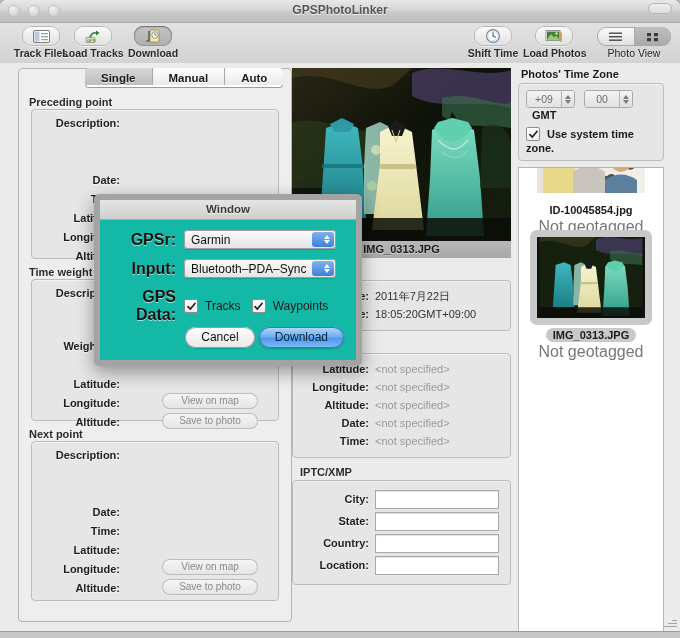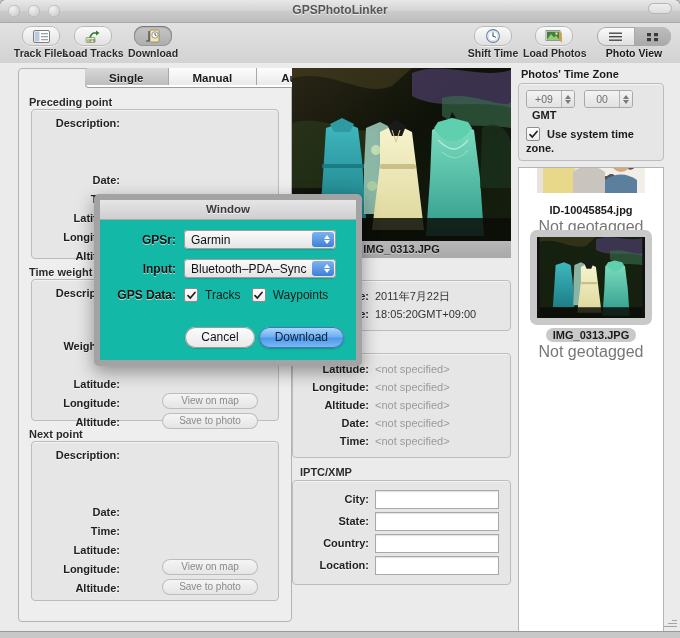--- a/index.html
+++ b/index.html
@@ -51,35 +51,35 @@
   .seg{
     position:absolute;top:4px;left:597px;width:74px;height:19px;border-radius:9px;
     background:linear-gradient(to bottom,#fcfcfc,#dedede);
     box-shadow:inset 0 0 0 1px #a9a9a9;
     display:flex;overflow:hidden;
   }
   .seg > div{flex:1;display:flex;align-items:center;justify-content:center;}
   .seg .on{background:linear-gradient(to bottom,#bdbdbd,#a9a9a9);}
   .seg .divider{flex:0 0 1px;background:#a9a9a9;}
   .seg-label{position:absolute;top:24px;left:597px;width:74px;text-align:center;
-    font-size:10.5px;font-weight:bold;text-shadow:0 1px 0 rgba(255,255,255,.7);}
+    font-size:10.5px;font-weight:normal;text-shadow:0 1px 0 rgba(255,255,255,.7);}
   .pill{position:absolute;right:8px;top:-20px;width:24px;height:11px;border-radius:6px;
     background:linear-gradient(to bottom,#f0f0f0,#dcdcdc);box-shadow:inset 0 0 0 1px #b5b5b5;}
   
   .content{position:absolute;left:0;top:63px;right:0;bottom:0;background:#ebebeb;}
   .panel-left{position:absolute;left:18px;top:5px;width:272px;height:552px;
     background:#eeeeee;border:1px solid #b4b4b4;border-radius:4px;}
   .tabs{
     position:absolute;left:66px;top:-1px;height:20px;display:flex;
     border-radius:4px;overflow:hidden;
     box-shadow:inset 0 0 0 1px #9d9d9d;
     background:#fff;
   }
   .tab{
-    padding:0 24px;height:17px;line-height:20px;font-size:11.5px;font-weight:bold;
+    padding:0 16px;height:17px;line-height:20px;font-size:11.5px;font-weight:bold;
     background:linear-gradient(to bottom,#fdfdfd,#eaeaea);
     border-right:1px solid #a8a8a8;color:#1a1a1a;
     text-shadow:0 1px 0 rgba(255,255,255,.7);
   }
   .tab:last-child{border-right:none;}
   .tab.sel{background:linear-gradient(to bottom,#d8d8d8,#bdbdbd);}
   .group-label{position:absolute;font-size:11px;font-weight:bold;color:#2b2b2b;
     text-shadow:0 1px 0 rgba(255,255,255,.7);}
   .box{position:absolute;border:1px solid #bcbcbc;border-radius:4px;background:#e6e6e6;
     box-shadow:inset 0 1px 0 rgba(255,255,255,.5);}
@@ -140,21 +140,21 @@
   .sheet{
     position:absolute;left:94px;top:194px;width:256px;height:160px;
     background:#14b8a6;border:6px solid #a3a3a3;border-radius:5px;
     box-shadow:0 6px 18px rgba(0,0,0,.38);
     overflow:hidden;
   }
   .sheet-title{height:19px;line-height:19px;text-align:center;font-size:11.5px;font-weight:bold;
     color:#3a3a3a;background:linear-gradient(to bottom,#e5e5e5,#cfcfcf);
     border-bottom:1px solid #a9a9a9;text-shadow:0 1px 0 rgba(255,255,255,.8);}
   .sheet-row{display:flex;align-items:center;margin-top:10px;}
-  .sheet-lbl{width:76px;text-align:right;font-size:12px;font-weight:bold;color:#111;
+  .sheet-lbl{width:76px;text-align:right;font-size:16px;font-weight:bold;color:#111;
     text-shadow:0 1px 0 rgba(255,255,255,.6);}
   .popup{
     margin-left:8px;width:152px;height:19px;border-radius:4px;position:relative;
     background:linear-gradient(to bottom,#fcfcfc,#e3e3e3);
     box-shadow:inset 0 0 0 1px #9e9e9e,0 1px 1px rgba(0,0,0,.12);
     display:flex;align-items:center;
   }
   .popup span{padding-left:7px;font-size:12px;color:#111;}
   .popup .knob{
     position:absolute;right:2px;top:2px;width:15px;height:15px;border-radius:3px;

